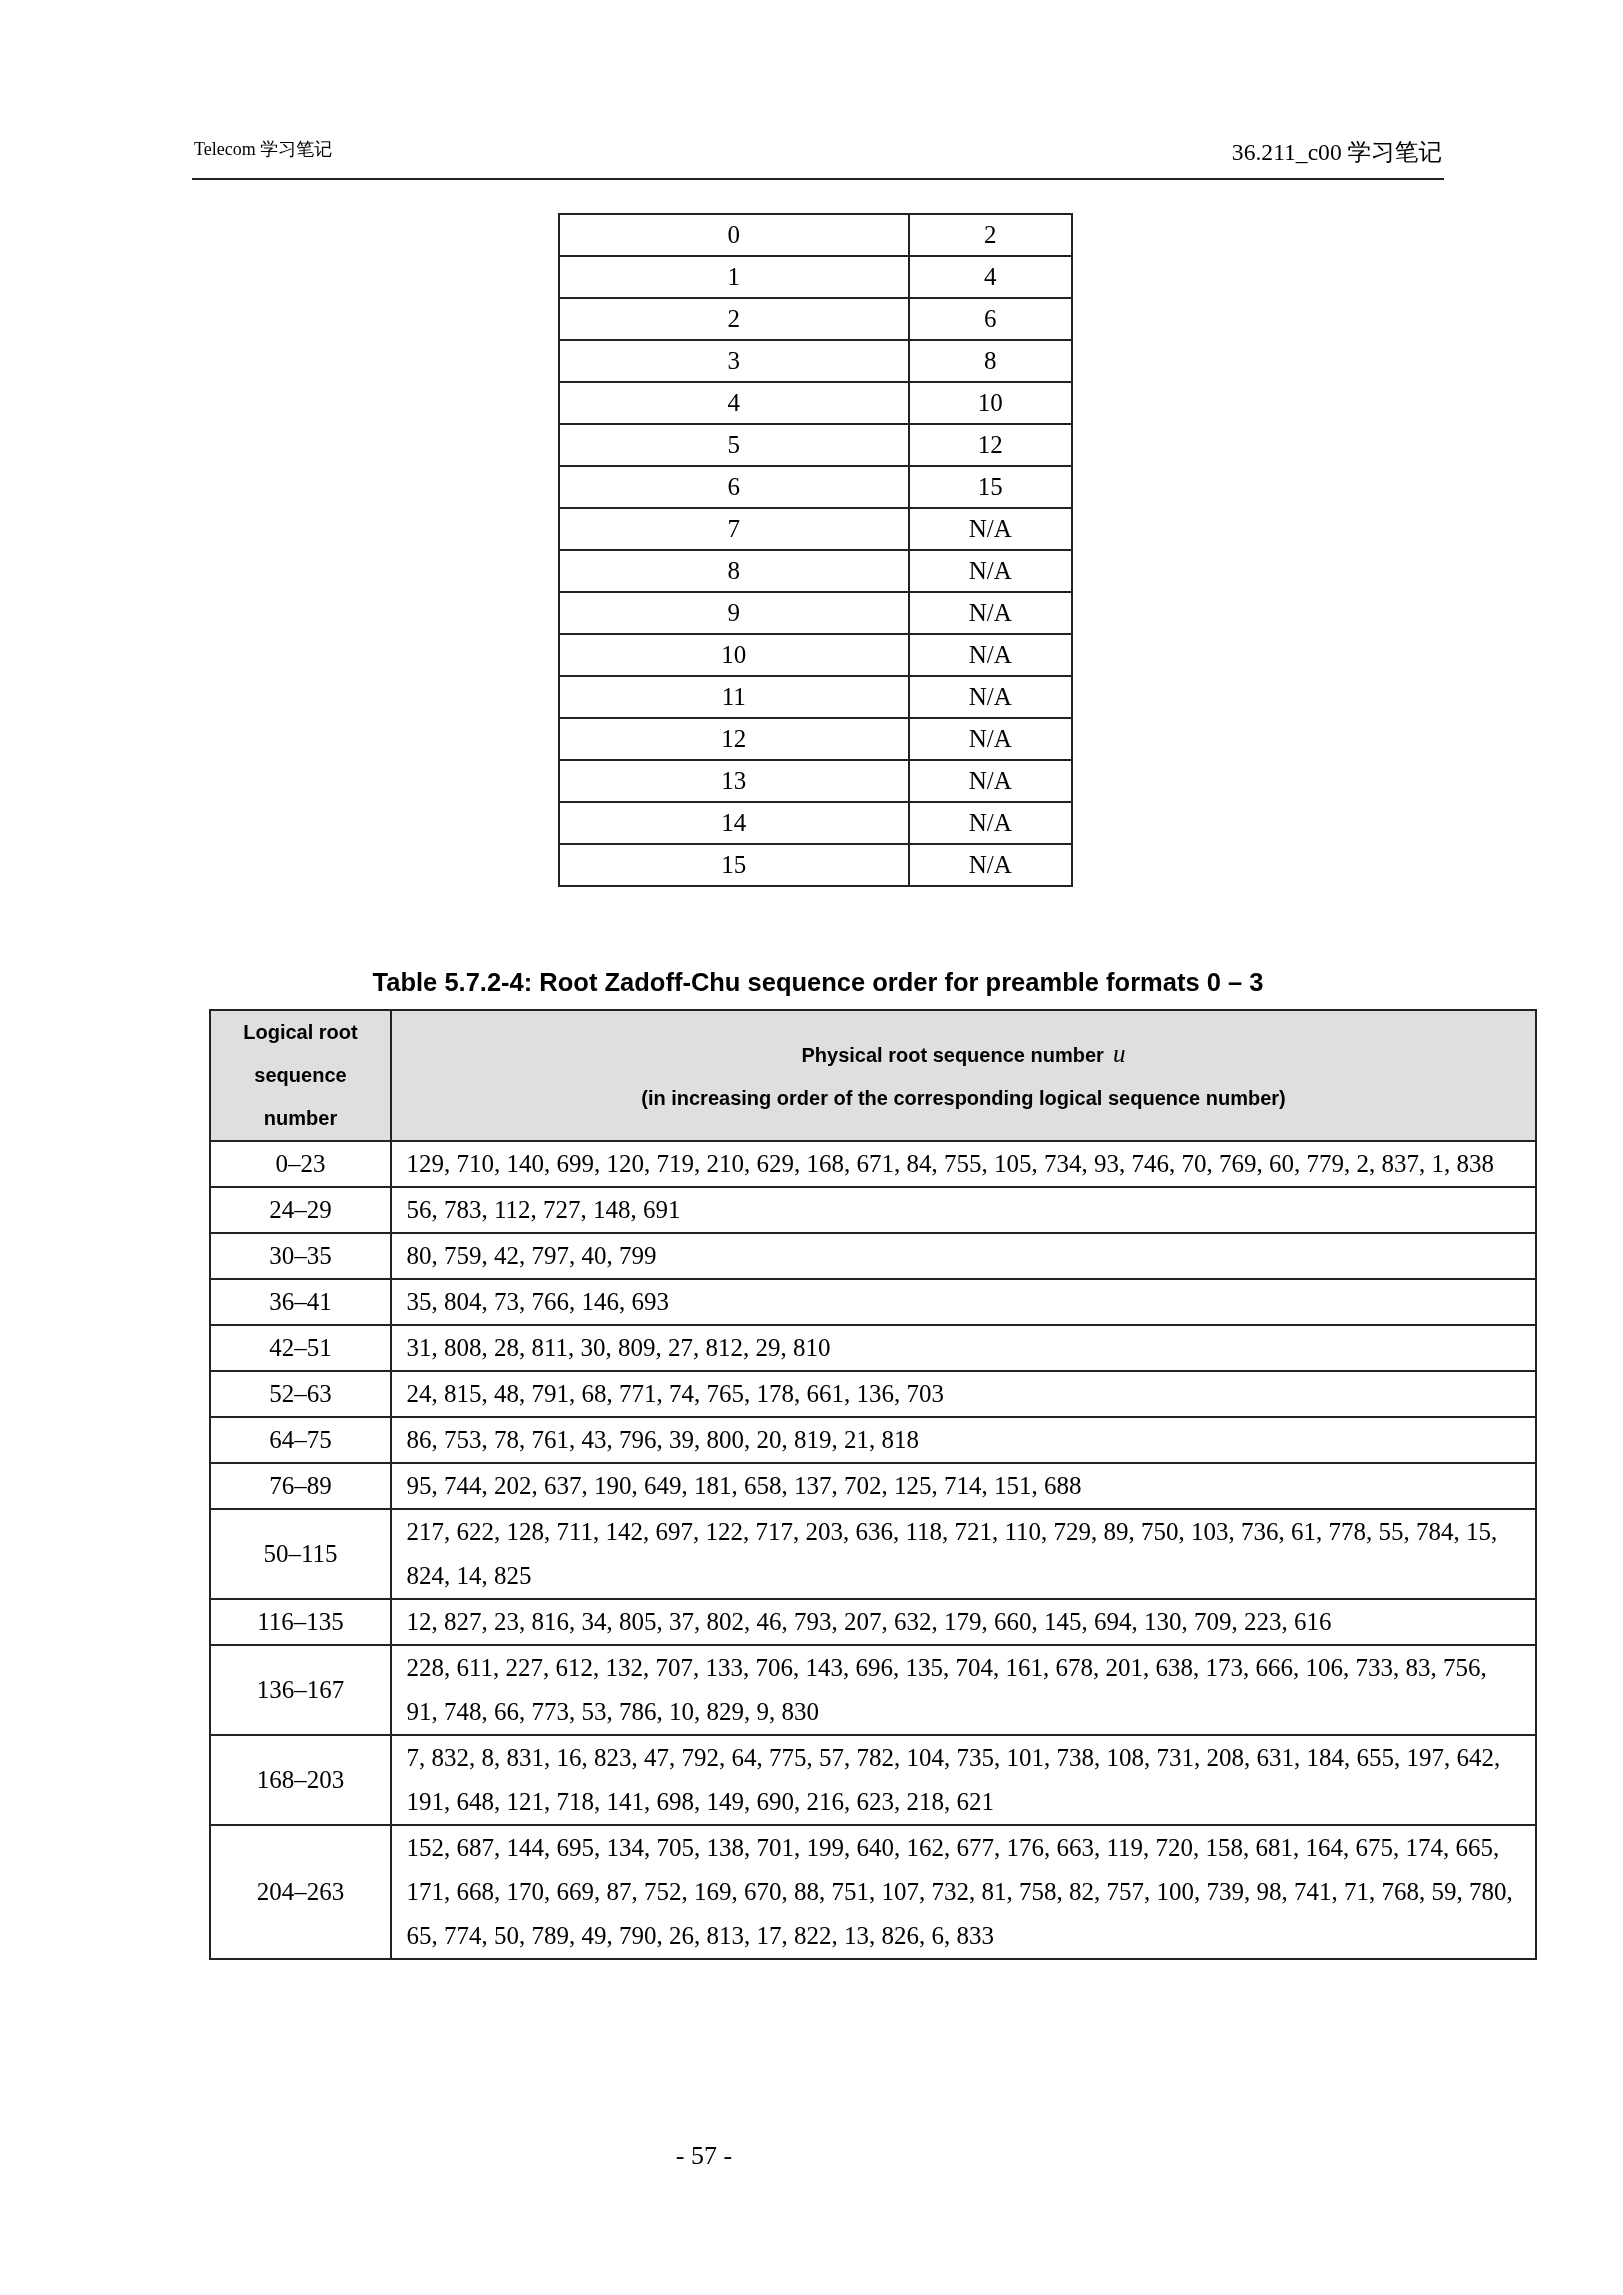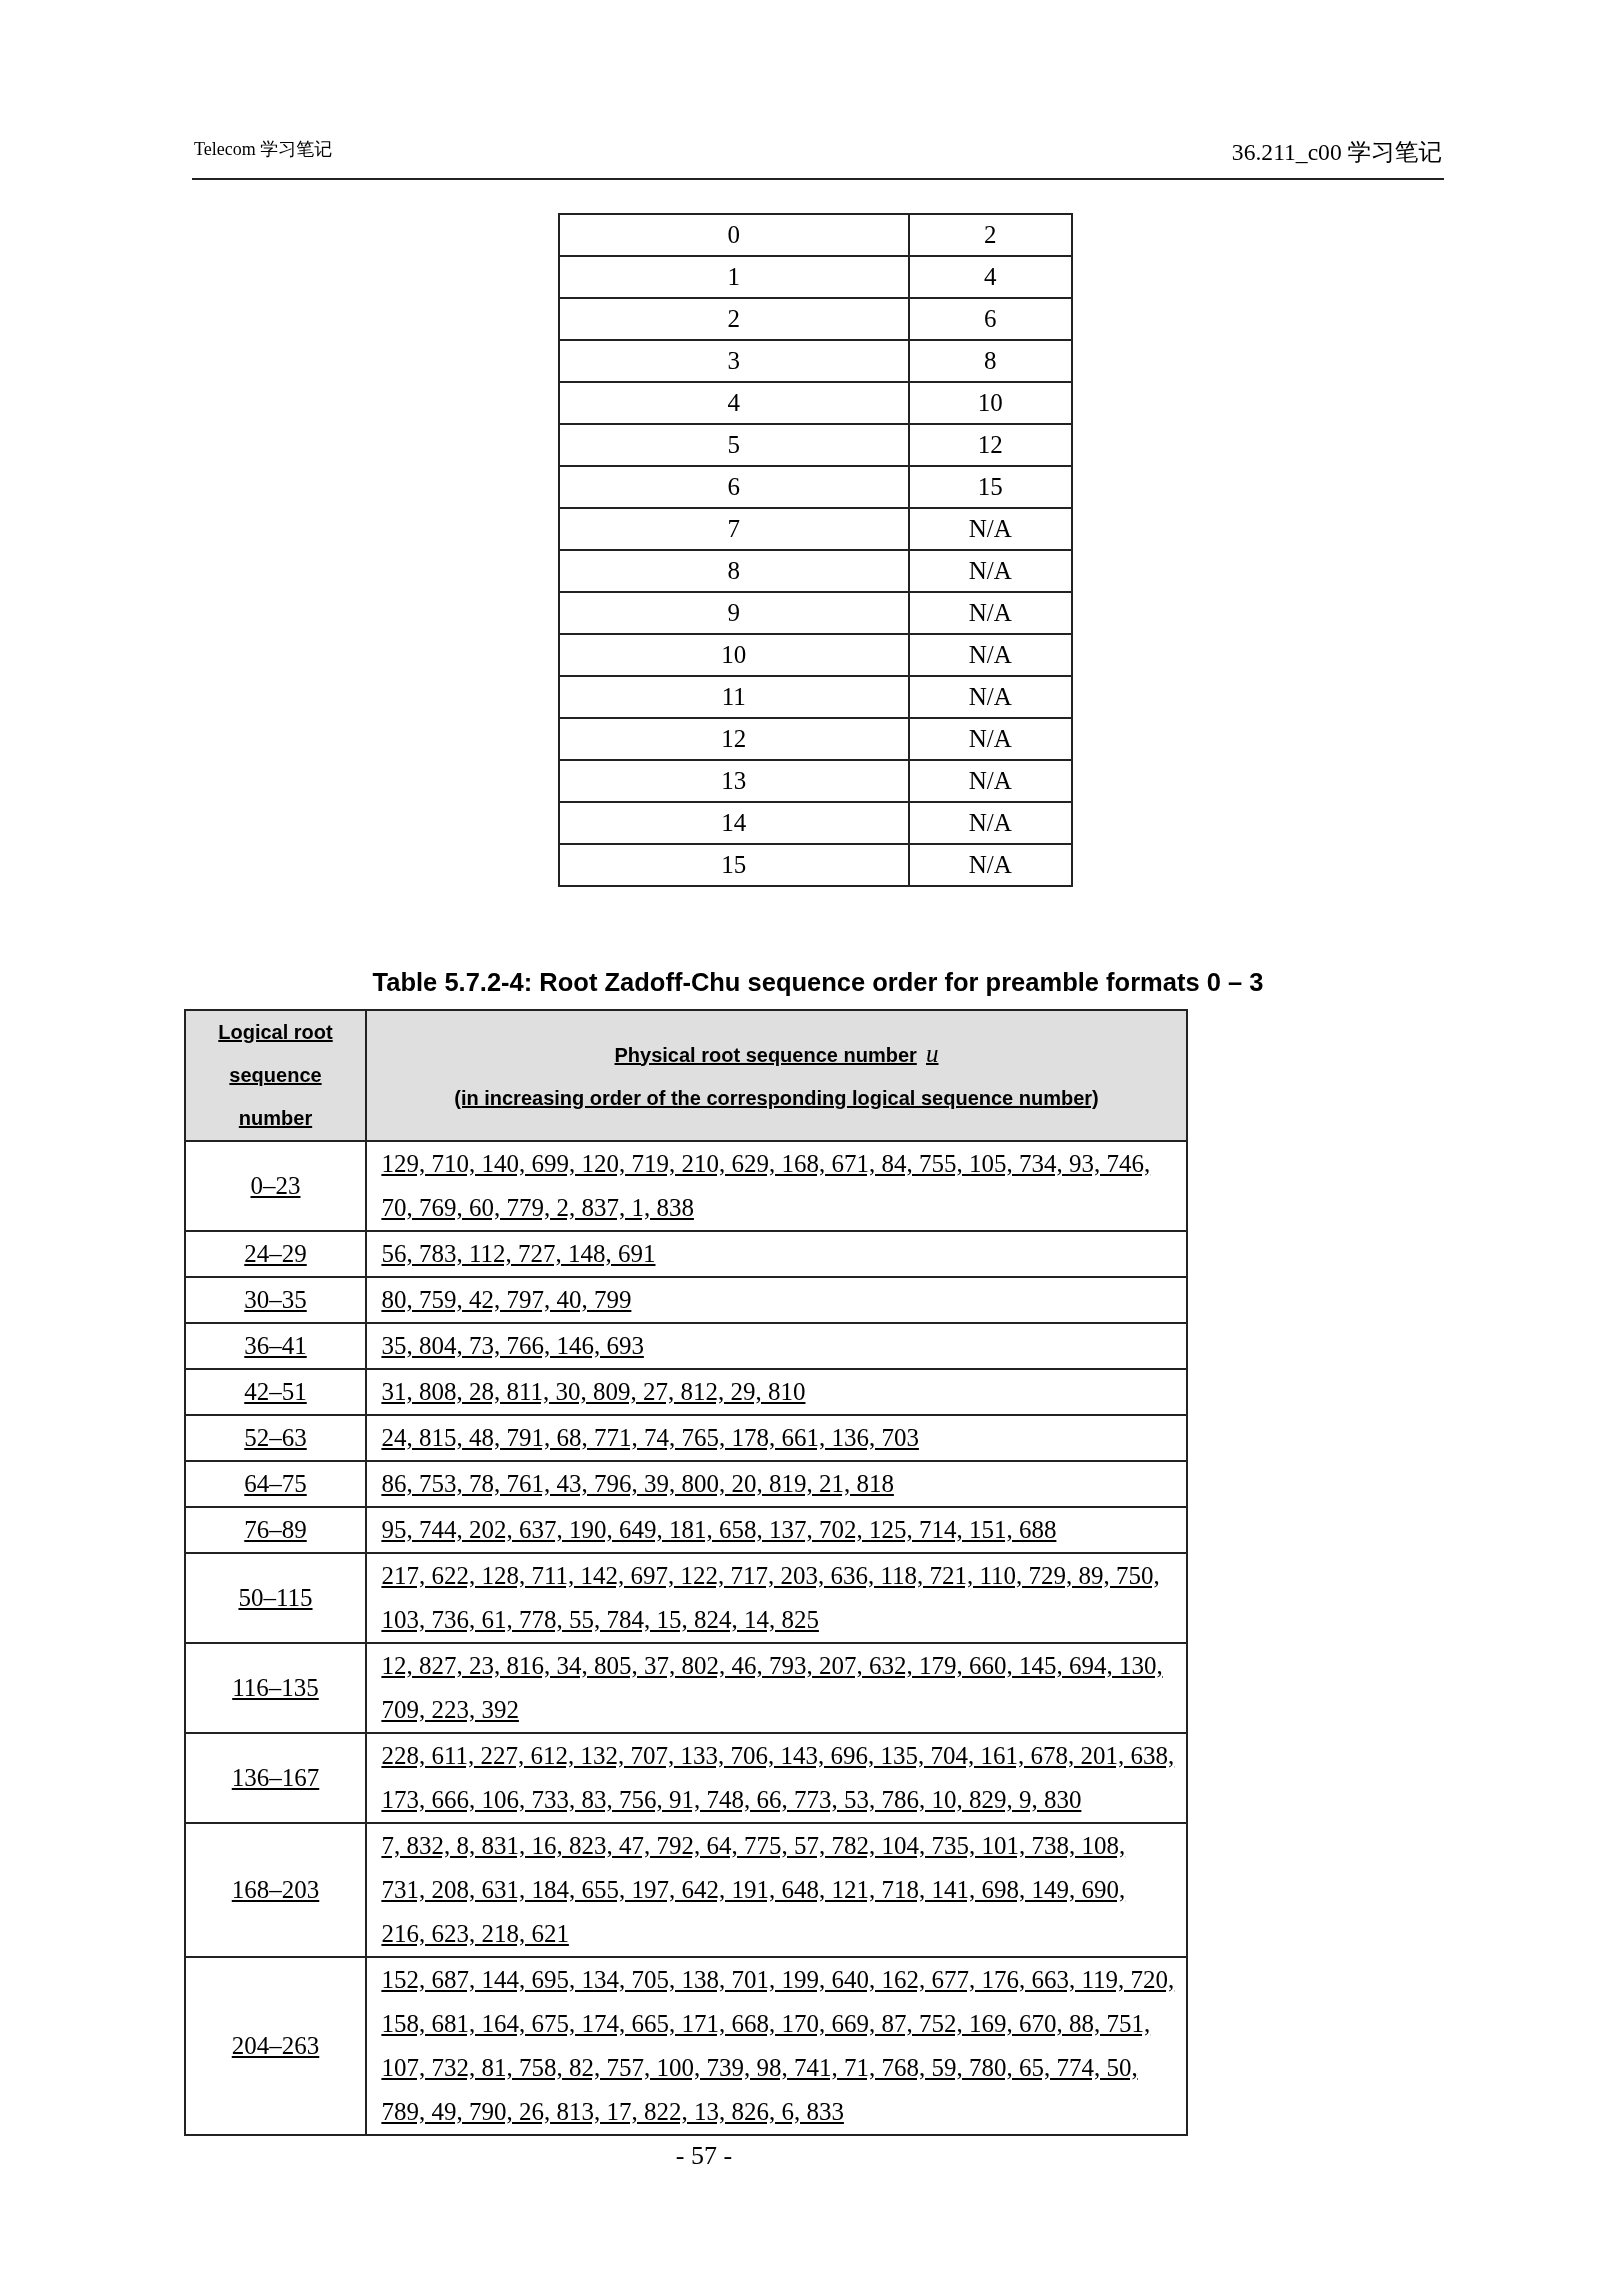--- a/index.html
+++ b/index.html
@@ -13,21 +13,21 @@
   td, th { border: 2px solid #222; padding: 0; }
 
   #t1 { left: 558px; top: 213px; width: 515px; }
   #t1 td { height: 40px; text-align: center; font-size: 25px; line-height: 26px; }
   #t1 td.c1 { width: 352px; }
   #t1 td.c2 { width: 163px; }
 
   .caption { position: absolute; left: 194px; width: 1248px; top: 967px; text-align: center;
              font-family: "Liberation Sans", "DejaVu Sans", sans-serif; font-weight: bold; font-size: 25.5px; line-height: 31px; }
 
-  #t2 { left: 184px; top: 1009px; width: 1004px; text-decoration: underline; }
+  #t2 { left: 209px; top: 1009px; width: 1328px; }
   #t2 th { background: #dfdfdf; font-family: "Liberation Sans", "DejaVu Sans", sans-serif;
            font-weight: bold; font-size: 20px; line-height: 43px; height: 126px; }
   #t2 th.h1 { width: 179px; }
   #t2 th .ital { font-family: "Liberation Serif", "DejaVu Serif", serif; font-style: italic; font-weight: normal; font-size: 25px; margin-left: 9.2px; }
   #t2 td { font-size: 25px; line-height: 44px; vertical-align: middle; }
   #t2 td.lrange { text-align: center; width: 179px; border-radius: 13px; }
   #t2 td.vals { text-align: left; padding: 0 11.8px 0 14.4px; border-radius: 17px; }
   #t2 tr.single td { height: 40px; }
 
   .pagenum { position: absolute; left: 0; width: 1408px; text-align: center; top: 2139px;
@@ -157,21 +157,21 @@
     <tr class="single">
         <td class="lrange">76–89</td>
         <td class="vals">95, 744, 202, 637, 190, 649, 181, 658, 137, 702, 125, 714, 151, 688</td>
       </tr>
     <tr>
         <td class="lrange">50–115</td>
         <td class="vals">217, 622, 128, 711, 142, 697, 122, 717, 203, 636, 118, 721, 110, 729, 89, 750, 103, 736, 61, 778, 55, 784, 15, 824, 14, 825</td>
       </tr>
     <tr>
         <td class="lrange">116–135</td>
-        <td class="vals">12, 827, 23, 816, 34, 805, 37, 802, 46, 793, 207, 632, 179, 660, 145, 694, 130, 709, 223, 392</td>
+        <td class="vals">12, 827, 23, 816, 34, 805, 37, 802, 46, 793, 207, 632, 179, 660, 145, 694, 130, 709, 223, 616</td>
       </tr>
     <tr>
         <td class="lrange">136–167</td>
         <td class="vals">228, 611, 227, 612, 132, 707, 133, 706, 143, 696, 135, 704, 161, 678, 201, 638, 173, 666, 106, 733, 83, 756, 91, 748, 66, 773, 53, 786, 10, 829, 9, 830</td>
       </tr>
     <tr>
         <td class="lrange">168–203</td>
         <td class="vals">7, 832, 8, 831, 16, 823, 47, 792, 64, 775, 57, 782, 104, 735, 101, 738, 108, 731, 208, 631, 184, 655, 197, 642, 191, 648, 121, 718, 141, 698, 149, 690, 216, 623, 218, 621</td>
       </tr>
     <tr>

